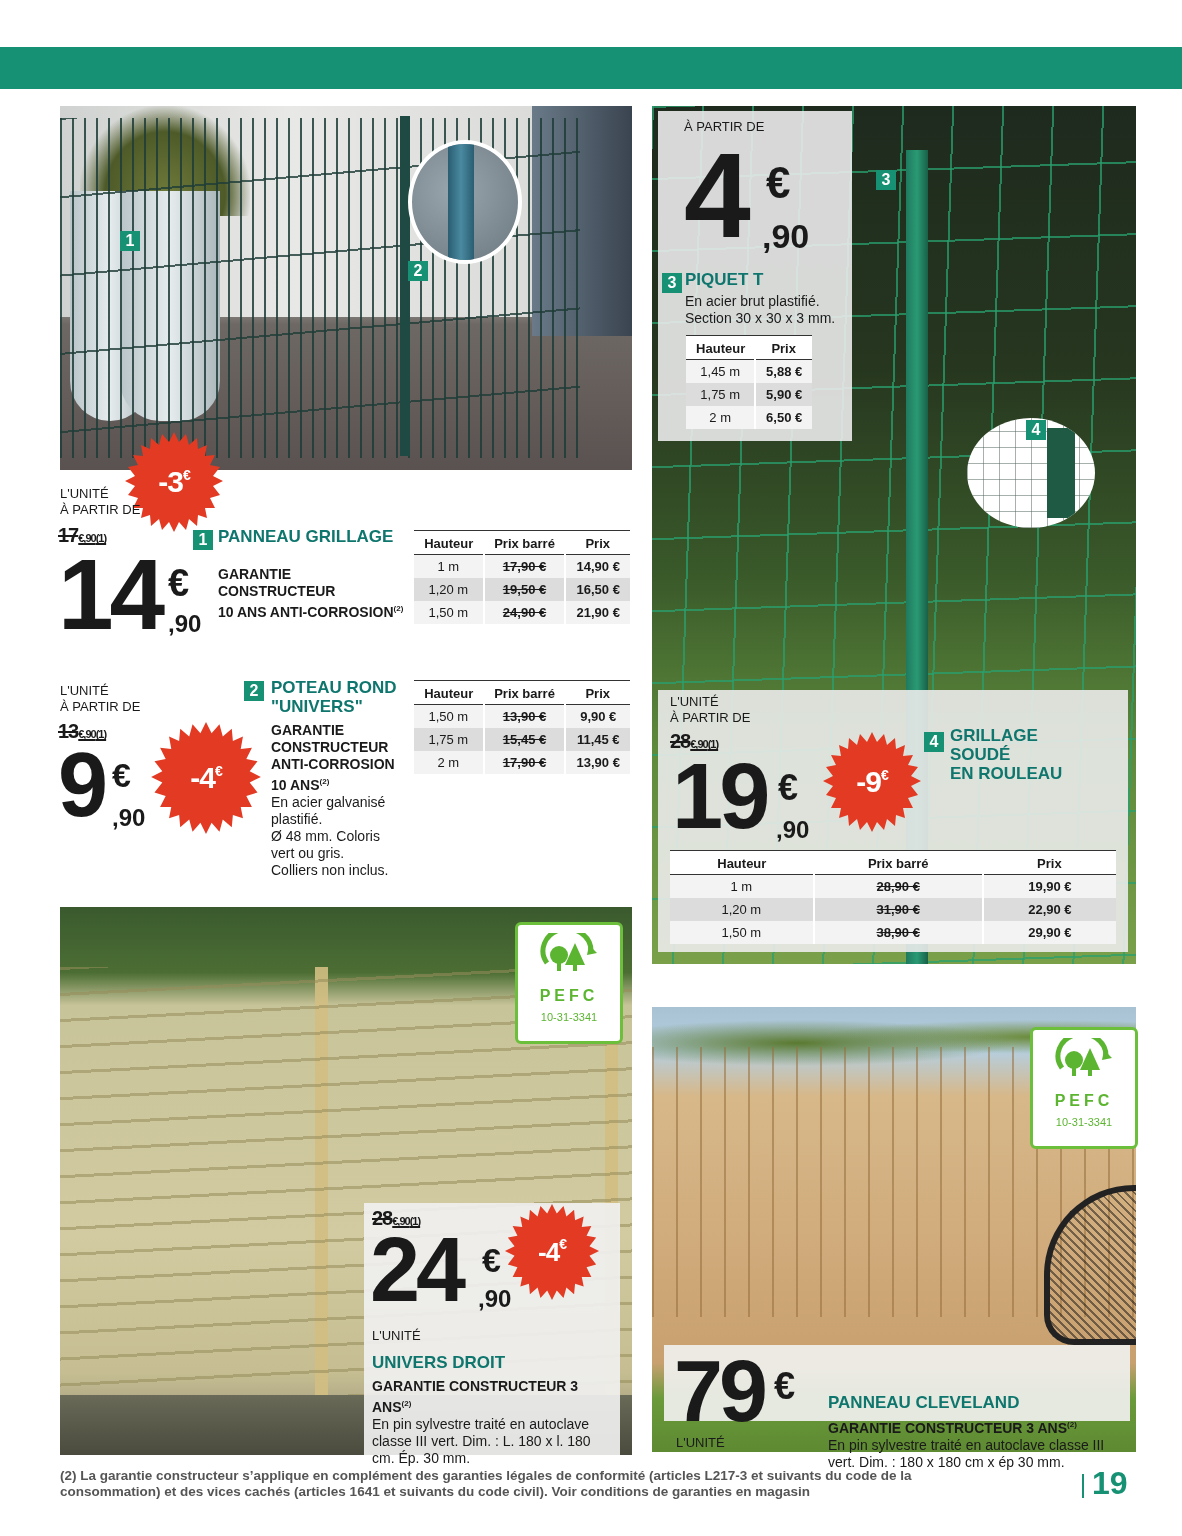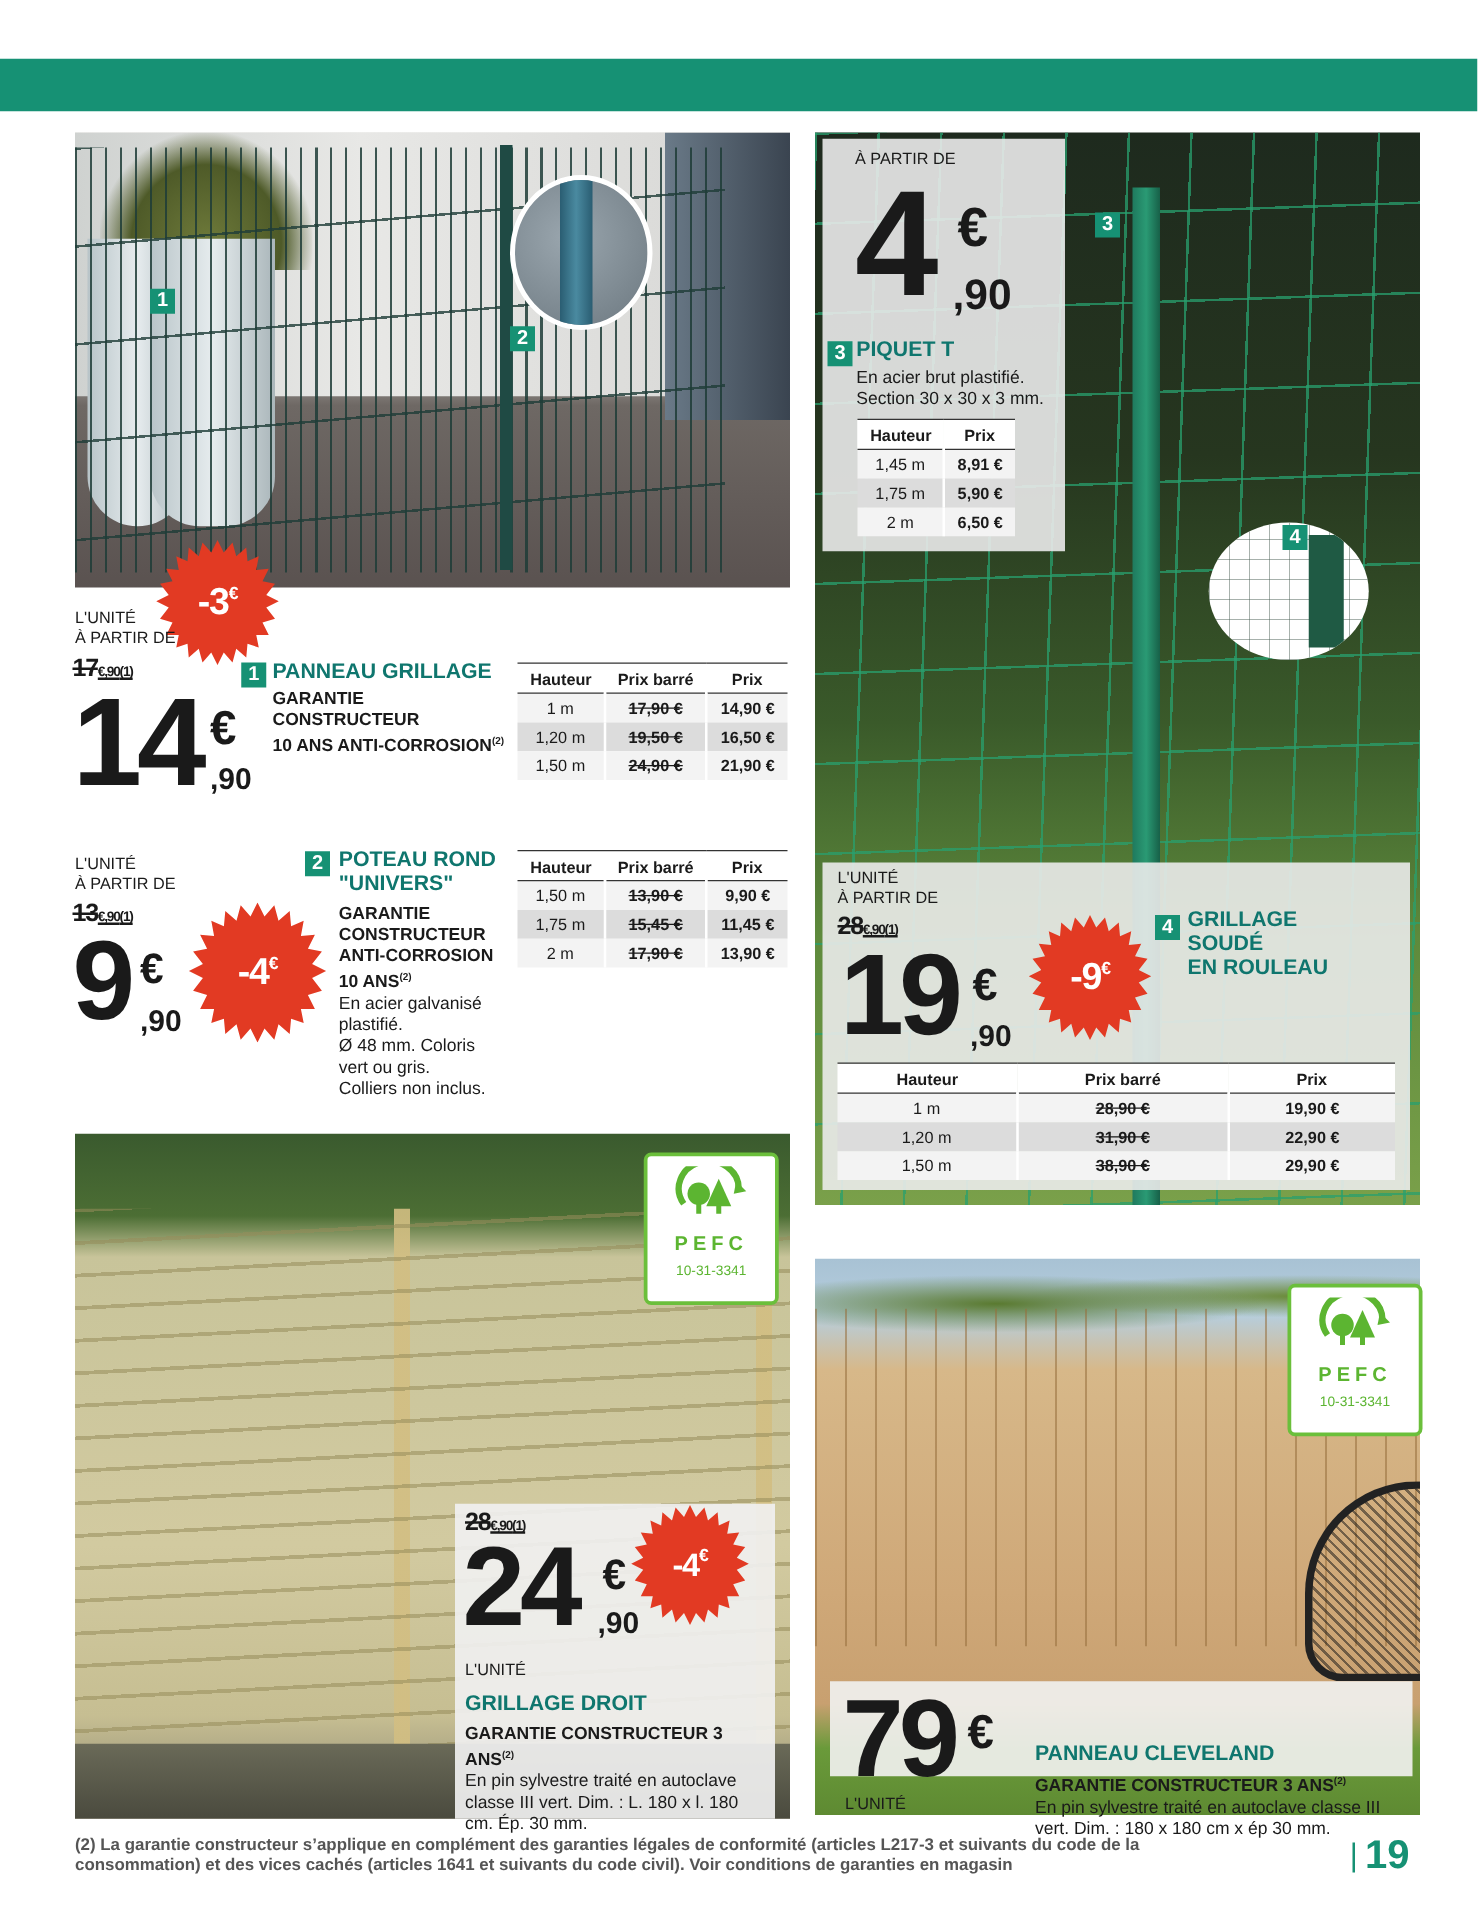--- a/index.html
+++ b/index.html
@@ -122,21 +122,21 @@
 <div class="abs lbl-small" style="left:60px; top:486px;">L'UNITÉ</div>
 <div class="abs lbl-small" style="left:60px; top:502px;">À PARTIR DE</div>
 <div class="old-price" style="left:58px; top:524px;"><span>17</span><span class="dec">€,90</span><span class="dec">(1)</span></div>
 <div class="big-int" style="left:58px; top:544px; font-size:100px;">14</div>
 <div class="euro" style="left:168px; top:564px; font-size:38px;">€</div>
 <div class="cents" style="left:168px; top:612px; font-size:24px;">,90</div>
 
 <div class="badge-num" style="left:193px; top:530px;">1</div>
 <div class="abs" style="left:218px; top:527px; width:190px;">
   <div class="ptitle">PANNEAU GRILLAGE</div>
-  <div class="pguar" style="margin-top:4px;">GARANTIE CONSTRUCTEUR</div>
+  <div class="pguar" style="margin-top:20px;">GARANTIE CONSTRUCTEUR</div>
   <div class="pguar"><span>10 ANS ANTI-CORROSION</span><sup>(2)</sup></div>
 </div>
 
 <table class="pt abs" style="left:414px; top:530px; width:216px;">
   <thead>
       <tr>
     <th>Hauteur</th>
     <th>Prix barré</th>
     <th>Prix</th>
   </tr>
@@ -236,21 +236,21 @@
   <table class="pt abs" style="left:28px; top:224px; width:126px;">
     <thead>
         <tr style="background:#fff;">
       <th style="background:#fff;">Hauteur</th>
       <th style="background:#fff;">Prix</th>
     </tr>
       </thead>
     <tbody>
       <tr>
           <td>1,45 m</td>
-          <td class="bold">8,91 €</td>
+          <td class="bold">5,88 €</td>
         </tr>
       <tr>
           <td>1,75 m</td>
           <td class="bold">5,90 €</td>
         </tr>
       <tr>
           <td>2 m</td>
           <td class="bold">6,50 €</td>
         </tr>
     </tbody>
@@ -324,21 +324,21 @@
   <div class="code">10-31-3341</div>
 </div>
 
 <div class="panel" style="left:364px; top:1203px; width:256px; height:252px; background:rgba(240,240,240,0.92);">
   <div class="old-price" style="left:8px; top:4px;"><span>28</span><span class="dec">€,90</span><span class="dec">(1)</span></div>
   <div class="big-int" style="left:6px; top:22px; font-size:90px;">24</div>
   <div class="euro" style="left:118px; top:40px; font-size:34px;">€</div>
   <div class="cents" style="left:114px; top:84px; font-size:24px;">,90</div>
   <div class="abs lbl-small" style="left:8px; top:125px;">L'UNITÉ</div>
   <div class="abs" style="left:8px; top:150px; width:244px;">
-    <div class="ptitle">GRILLAGE DROIT</div>
+    <div class="ptitle">UNIVERS DROIT</div>
     <div class="pguar" style="margin-top:6px;"><span>GARANTIE CONSTRUCTEUR 3 ANS</span><sup>(2)</sup></div>
     <div class="pdesc">En pin sylvestre traité en autoclave classe III vert. Dim. : L. 180 x l. 180 cm. Ép. 30 mm.</div>
   </div>
 </div>
 <div class="burst" style="left:504px; top:1204px; width:96px; height:96px;">
   <svg viewBox="0 0 100 100">
       <polygon fill="#e23a23" points="50,0 55,10 62,2 65,13 73,6 74,17 83,13 81,24 91,23 86,33 96,35 89,44 99,49 89,54 96,63 86,66 91,76 81,76 83,86 74,83 73,94 65,87 62,98 55,90 50,100 45,90 38,98 35,87 27,94 26,83 17,86 19,76 9,76 14,66 4,63 11,54 1,49 11,44 4,35 14,33 9,23 19,24 17,13 26,17 27,6 35,13 38,2 45,10"></polygon>
     </svg>
   <span class="txt" style="font-size:26px;"><span>-4</span><sup>€</sup></span>
 </div>

